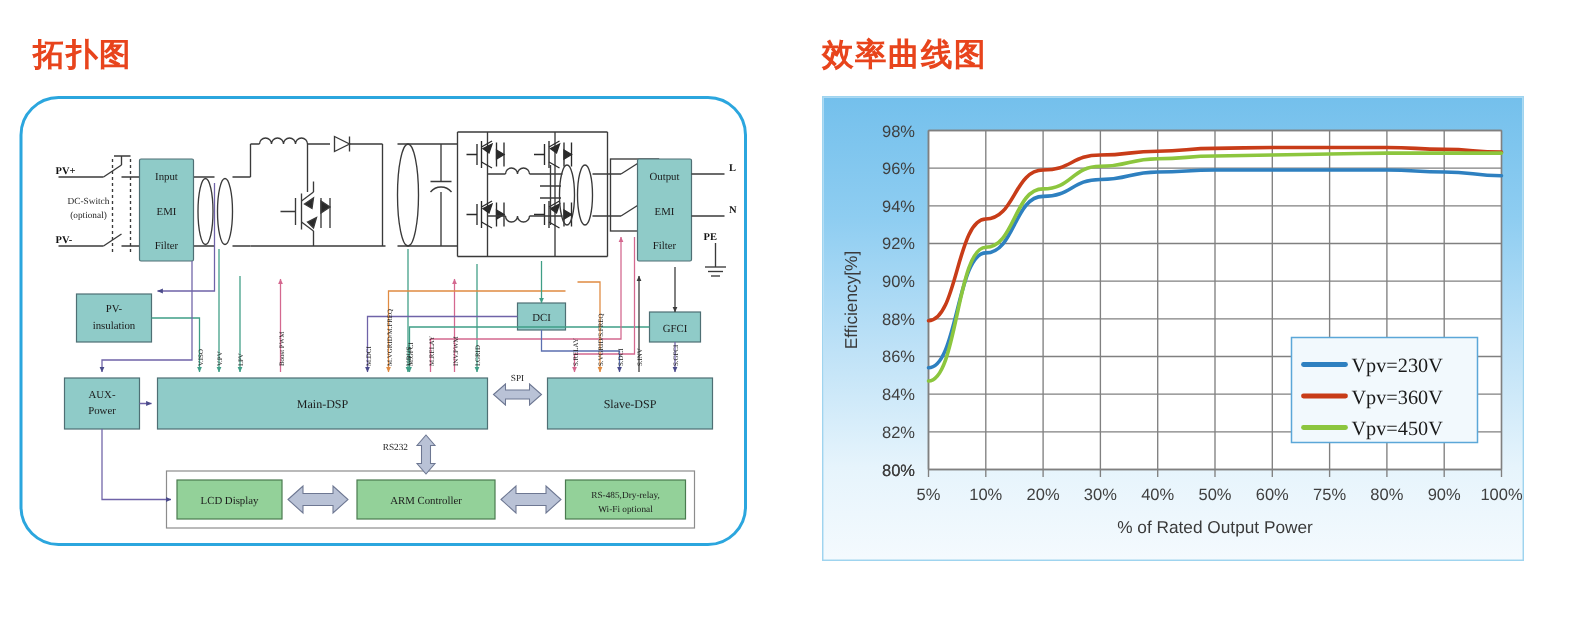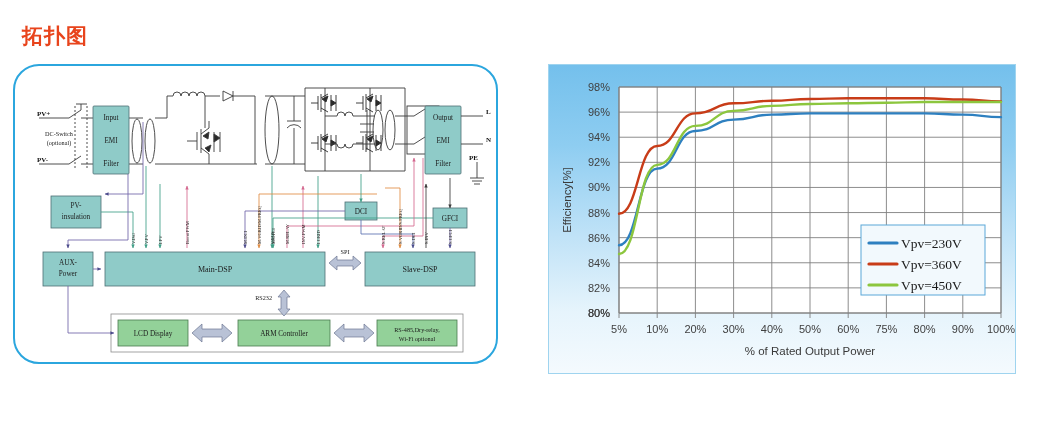--- a/index.html
+++ b/index.html
@@ -79,20 +79,21 @@
     fill: #111;
   }
 </style>
 </head>
 <body>
 
 <div id="root">
 
   <div class="panel-title" style="left:22px; top:22px;">拓扑图</div>
 
+  <div class="panel-title" style="left:548px; top:22px;">效率曲线图</div>
 
   <div id="topology-card">
     <svg id="topology-svg" width="485" height="300" viewBox="0 0 485 300">
       <defs>
         <marker id="ah" markerWidth="5" markerHeight="5" refX="4.2" refY="2" orient="auto">
           <path d="M0,0 L4.4,2 L0,4 z" fill="#4a4a8a"></path>
         </marker>
         <marker id="ahg" markerWidth="5" markerHeight="5" refX="4.2" refY="2" orient="auto">
           <path d="M0,0 L4.4,2 L0,4 z" fill="#3f9e86"></path>
         </marker>

